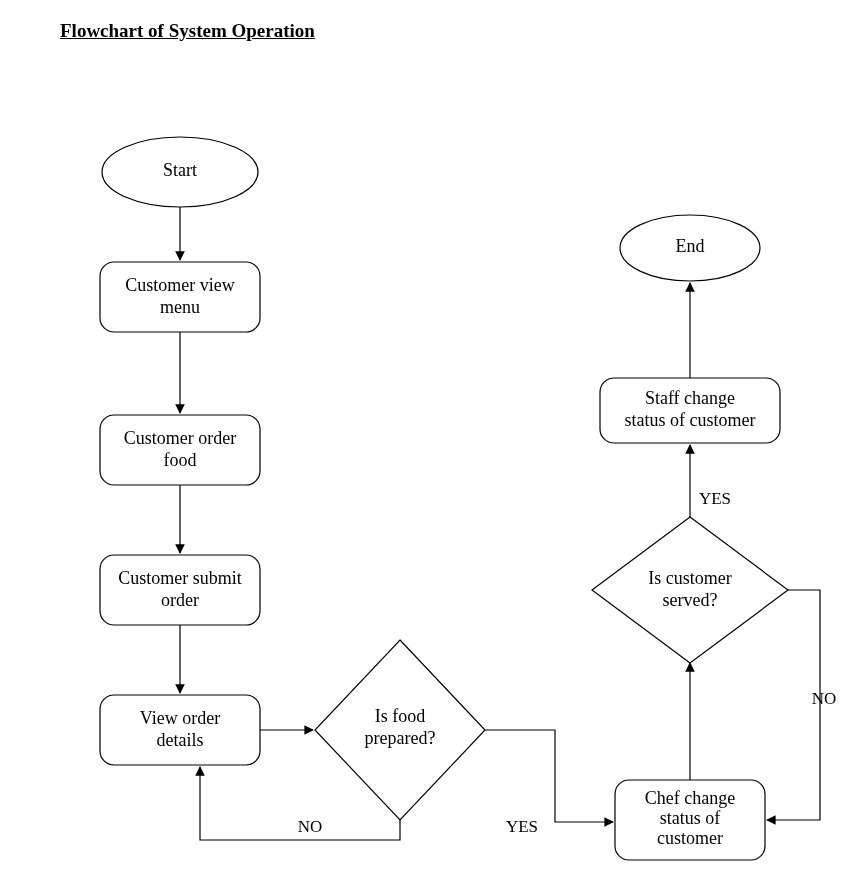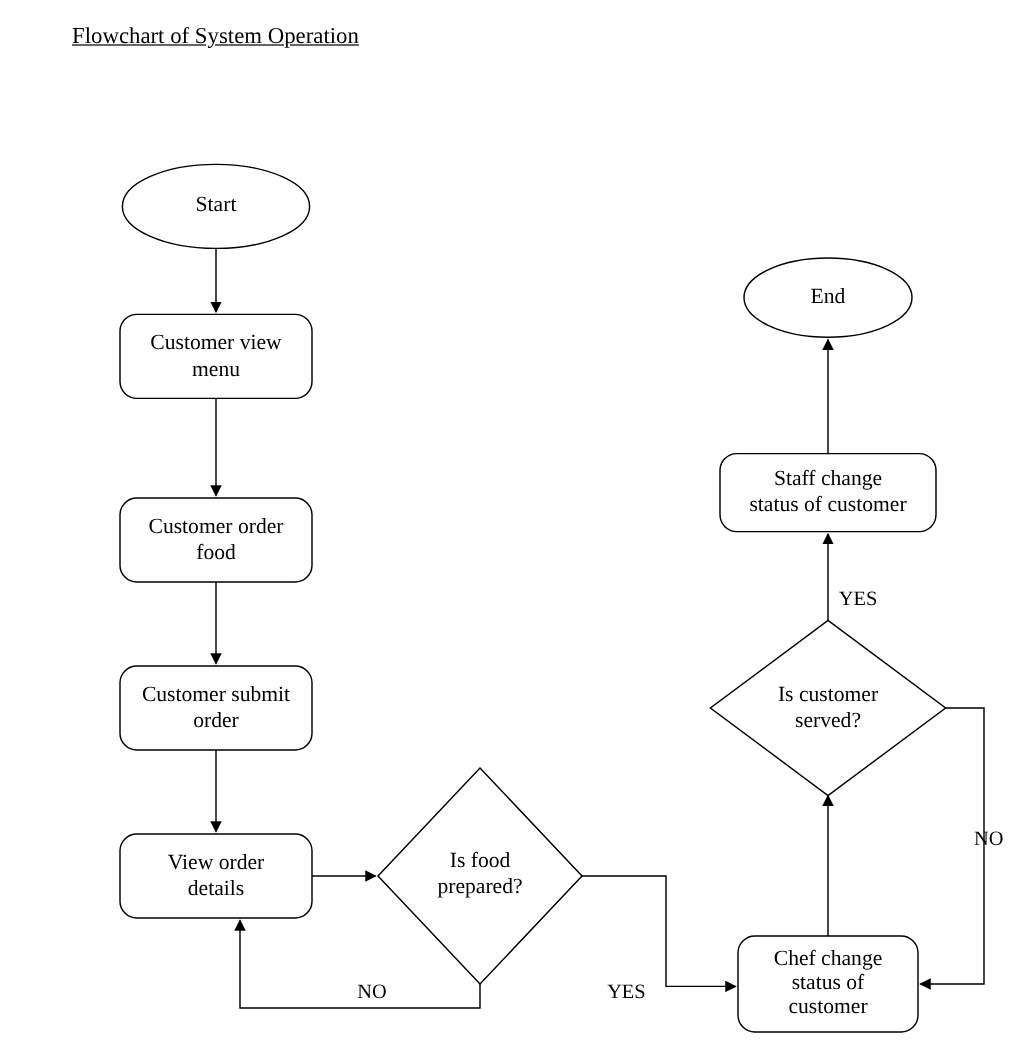--- a/index.html
+++ b/index.html
@@ -9,21 +9,21 @@
     width: 859px;
     height: 878px;
     font-family: "Times New Roman", Times, serif;
     color: #000;
   }
   .title {
     position: absolute;
     left: 60px;
     top: 20px;
     font-size: 19px;
-    font-weight: normal;
+    font-weight: bold;
     text-decoration: underline;
   }
   .canvas {
     position: absolute;
     left: 0;
     top: 0;
     width: 859px;
     height: 878px;
   }
   svg { overflow: visible; }

